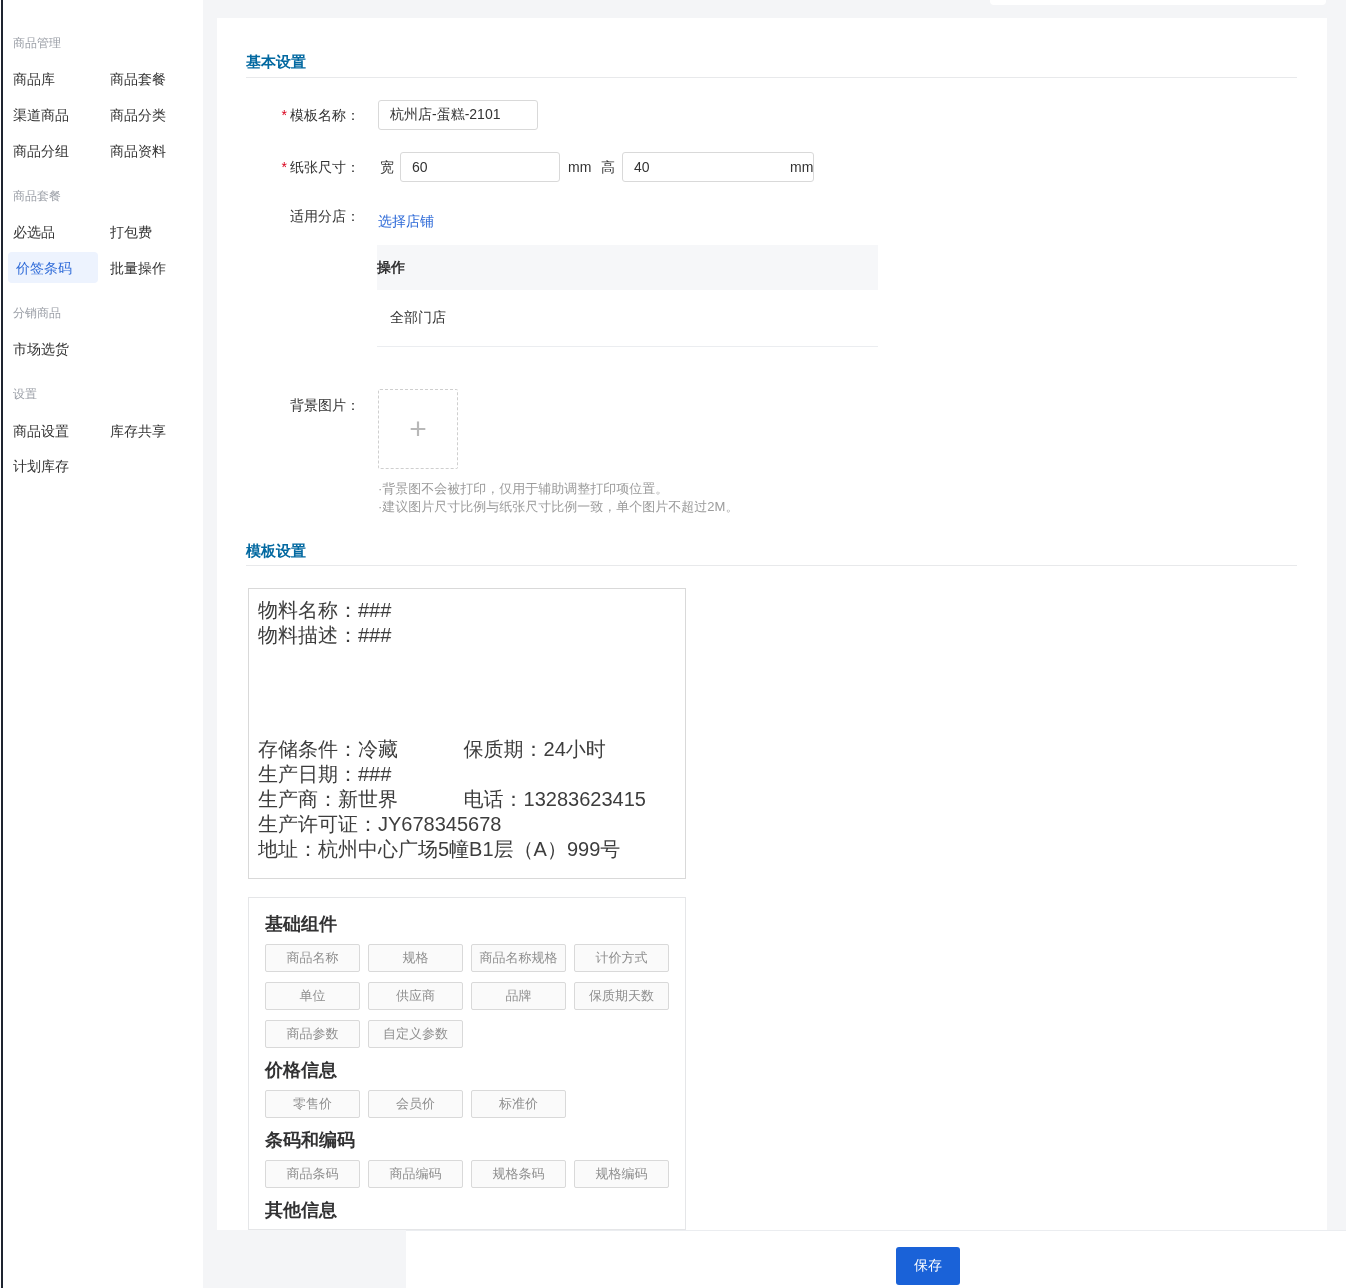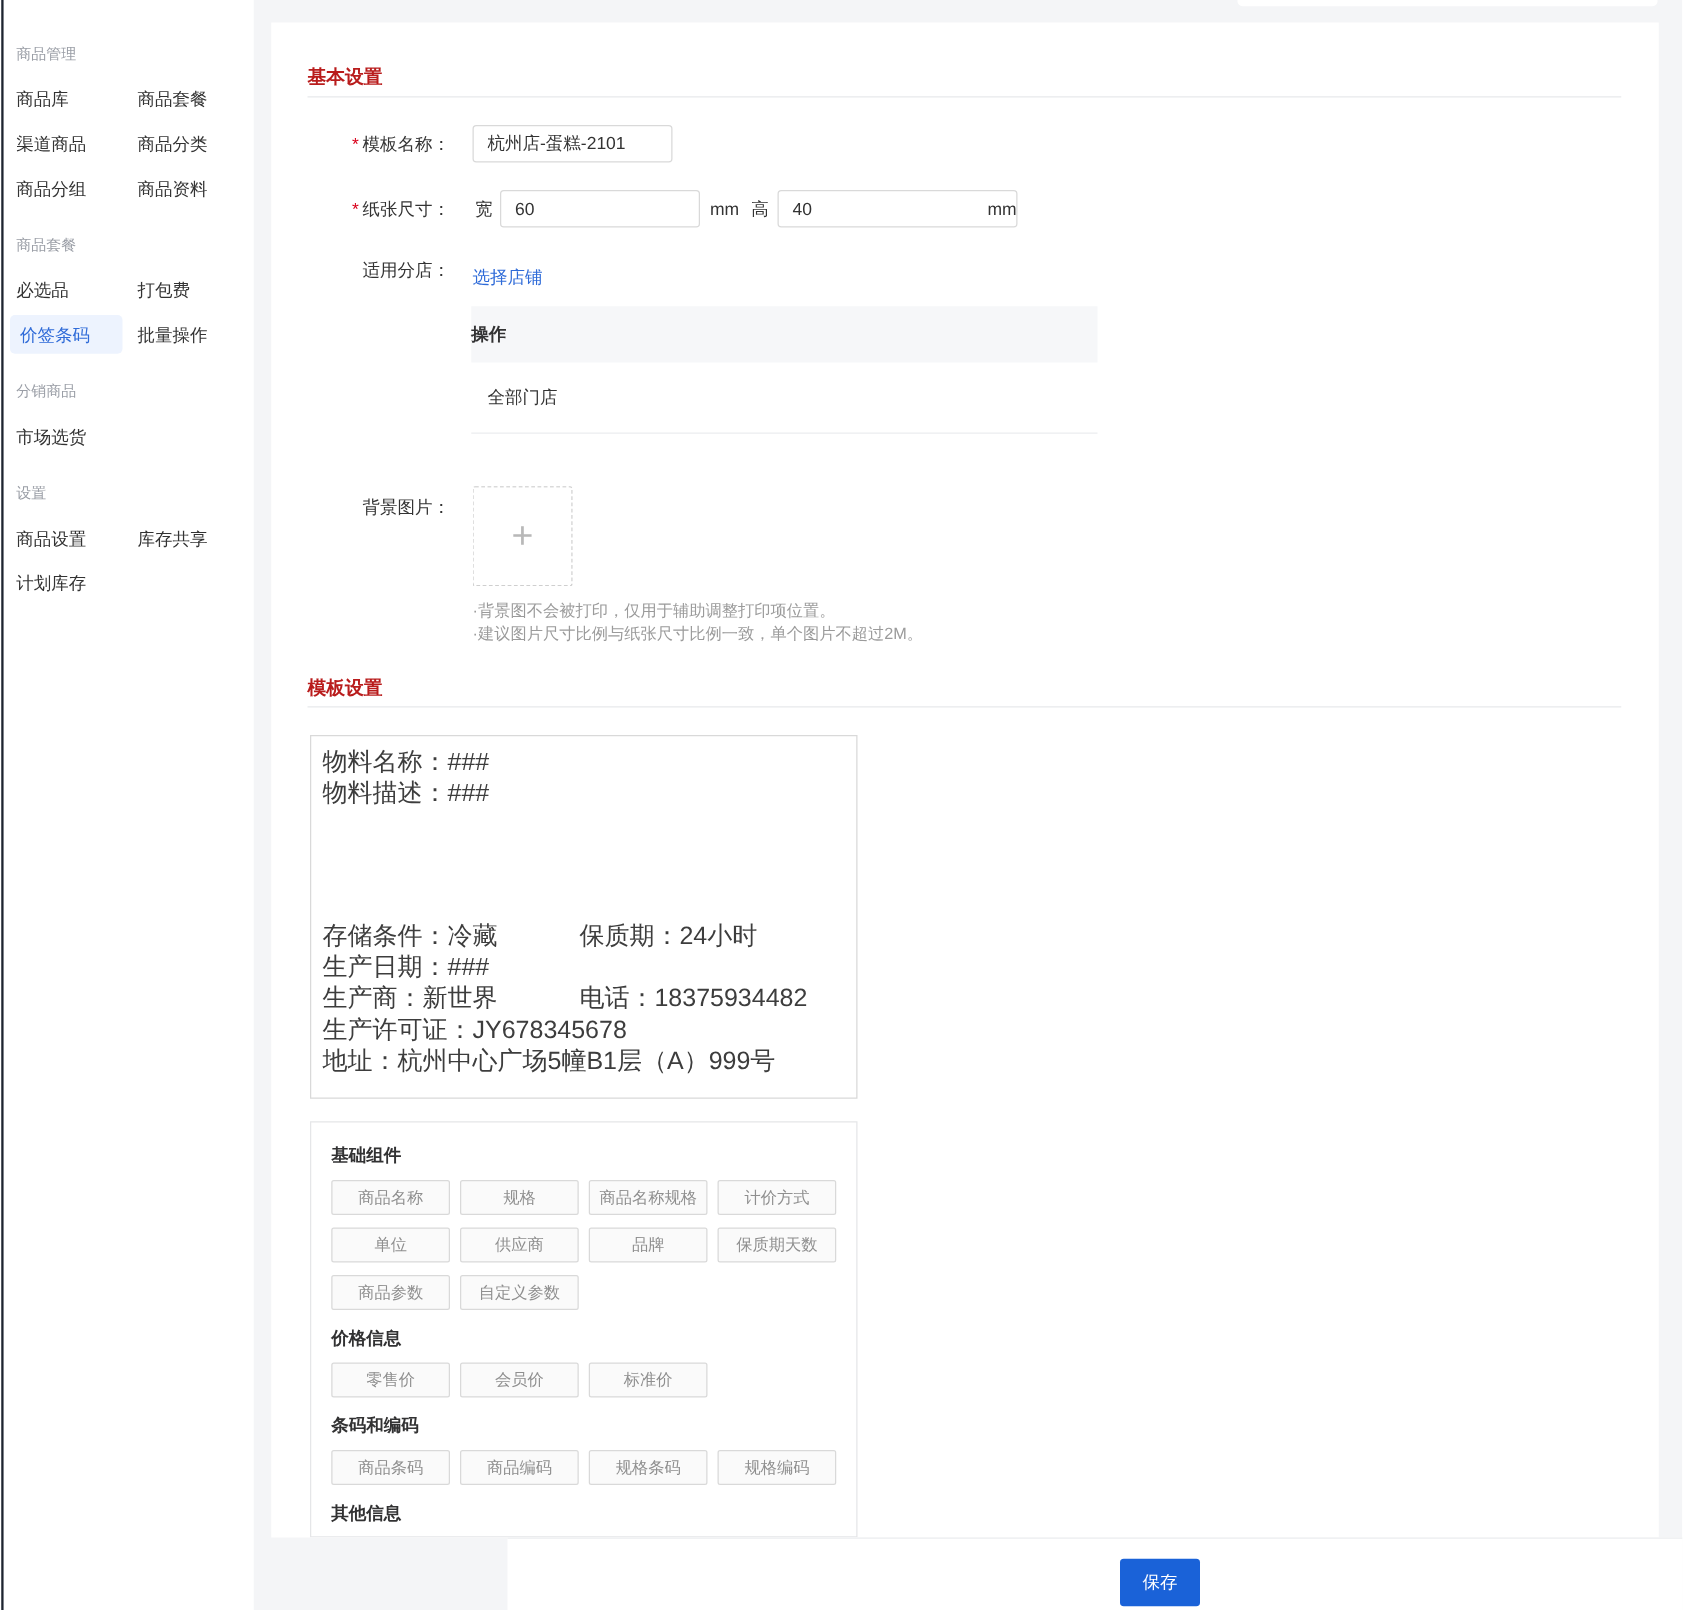--- a/index.html
+++ b/index.html
@@ -15,21 +15,21 @@
   .sb-sec { position:absolute; font-size:12px; color:#9a9ea6; line-height:14px; }
   .sb-item { position:absolute; font-size:14px; color:#333; line-height:16px; cursor:pointer; white-space:nowrap; }
   .sb-active-box { position:absolute; left:5px; top:252px; width:90px; height:31px; background:#edf3fe; border-radius:4px; }
   .sb-active-box .sb-active-text { position:absolute; left:8px; top:8px; font-size:14px; color:#2f6bd8; line-height:16px; white-space:nowrap; }
 
   
   .content-bg { position:absolute; left:203px; top:0; width:1143px; height:1288px; background:#f4f5f7; }
   .header-fragment { position:absolute; left:787px; top:0; width:336px; height:5px; background:#fff; border-radius:0 0 4px 4px; }
   .card { position:absolute; left:14px; top:18px; width:1110px; height:1212px; background:#fff; overflow:hidden; }
 
-  .section-title { position:absolute; left:29px; font-size:15px; font-weight:bold; color:#b91c1c; line-height:18px; }
+  .section-title { position:absolute; left:29px; font-size:15px; font-weight:bold; color:#0369a1; line-height:18px; }
   .divider { position:absolute; left:29px; width:1051px; height:0; border-top:1px solid #e8e9eb; }
 
   .form-label { position:absolute; left:0; width:143px; text-align:right; font-size:14px; color:#333; line-height:30px; white-space:nowrap; }
   .req { color:#d9001b; margin-right:3px; font-size:14px; }
   .txt-input { position:absolute; height:30px; border:1px solid #d9d9d9; border-radius:3px; font-size:14px; color:#333; padding:0 11px; background:#fff; font-family:Liberation Sans, sans-serif; outline:none; }
   .inline-lbl { position:absolute; font-size:14px; color:#333; line-height:30px; }
   .link { position:absolute; font-size:14px; color:#2f6bd8; line-height:20px; cursor:pointer; text-decoration:none; }
 
   .store-table { position:absolute; left:160px; top:227px; width:501px; }
   .store-table .thead { display:flex; height:45px; background:#f6f7f9; align-items:center; }
@@ -40,21 +40,21 @@
   .store-table .td2 { flex:1; color:#333; }
 
   .upload-box { position:absolute; left:161px; top:371px; width:80px; height:80px; border:1px dashed #cfcfcf; border-radius:2px; background:#fff; cursor:pointer; }
   .upload-box .plus { position:absolute; left:0; top:0; width:100%; height:100%; display:flex; align-items:center; justify-content:center; font-size:30px; color:#b8b8b8; font-weight:300; }
   .tips { position:absolute; left:161px; top:462px; font-size:13px; color:#9b9b9b; line-height:18px; }
 
   .preview-box { position:absolute; left:31px; top:570px; width:438px; height:291px; border:1px solid #d9d9d9; background:#fff; }
   .pv-block { position:absolute; left:9px; font-size:20px; line-height:25px; color:#3d3d3d; white-space:pre; cursor:move; }
 
   .comp-panel { position:absolute; left:31px; top:879px; width:438px; height:333px; border:1px solid #e5e6e8; background:#fff; padding:16px; overflow:hidden; }
-  .comp-group-title { font-size:14px; font-weight:bold; color:#323233; line-height:20px; margin:12px 0 10px; }
+  .comp-group-title { font-size:18px; font-weight:bold; color:#323233; line-height:20px; margin:12px 0 10px; }
   .comp-group-title.first { margin-top:0; }
   .btn-grid { display:flex; flex-wrap:wrap; gap:10px 8px; width:406px; }
   .comp-btn { width:95px; height:28px; background:#fafafa; border:1px solid #d9d9d9; border-radius:2px; font-size:13px; color:#8f8f8f; line-height:26px; text-align:center; cursor:pointer; white-space:nowrap; overflow:hidden; font-family:inherit; }
 
   .bottom-bar { position:absolute; left:203px; top:1230px; width:1143px; height:58px; background:#fff; border-top:1px solid #ebedf0; }
   .save-btn { position:absolute; left:490px; top:16px; width:64px; height:38px; background:#1a62d8; border:none; border-radius:3px; color:#fff; font-size:14px; cursor:pointer; font-family:inherit; }
 </style>
 </head>
 <body>
 
@@ -127,21 +127,21 @@
       <div class="tips">
         <div>·背景图不会被打印，仅用于辅助调整打印项位置。</div>
         <div>·建议图片尺寸比例与纸张尺寸比例一致，单个图片不超过2M。</div>
       </div>
 
       <div class="section-title" style="top:524px">模板设置</div>
       <div class="divider" style="top:547px"></div>
 
       <div class="preview-box">
         <div class="pv-block" style="top:9px"><div>物料名称：###</div><div>物料描述：###</div></div>
-        <div class="pv-block" style="top:148px"><div>存储条件：冷藏　　　 保质期：24小时</div><div>生产日期：###</div><div>生产商：新世界　　　 电话：18375934482</div><div>生产许可证：JY678345678</div><div>地址：杭州中心广场5幢B1层（A）999号</div></div>
+        <div class="pv-block" style="top:148px"><div>存储条件：冷藏　　　 保质期：24小时</div><div>生产日期：###</div><div>生产商：新世界　　　 电话：13283623415</div><div>生产许可证：JY678345678</div><div>地址：杭州中心广场5幢B1层（A）999号</div></div>
       </div>
 
       <div class="comp-panel">
         <div class="comp-group-title first">基础组件</div>
         <div class="btn-grid">
           <button class="comp-btn">商品名称</button>
           <button class="comp-btn">规格</button>
           <button class="comp-btn">商品名称规格</button>
           <button class="comp-btn">计价方式</button>
           <button class="comp-btn">单位</button>

